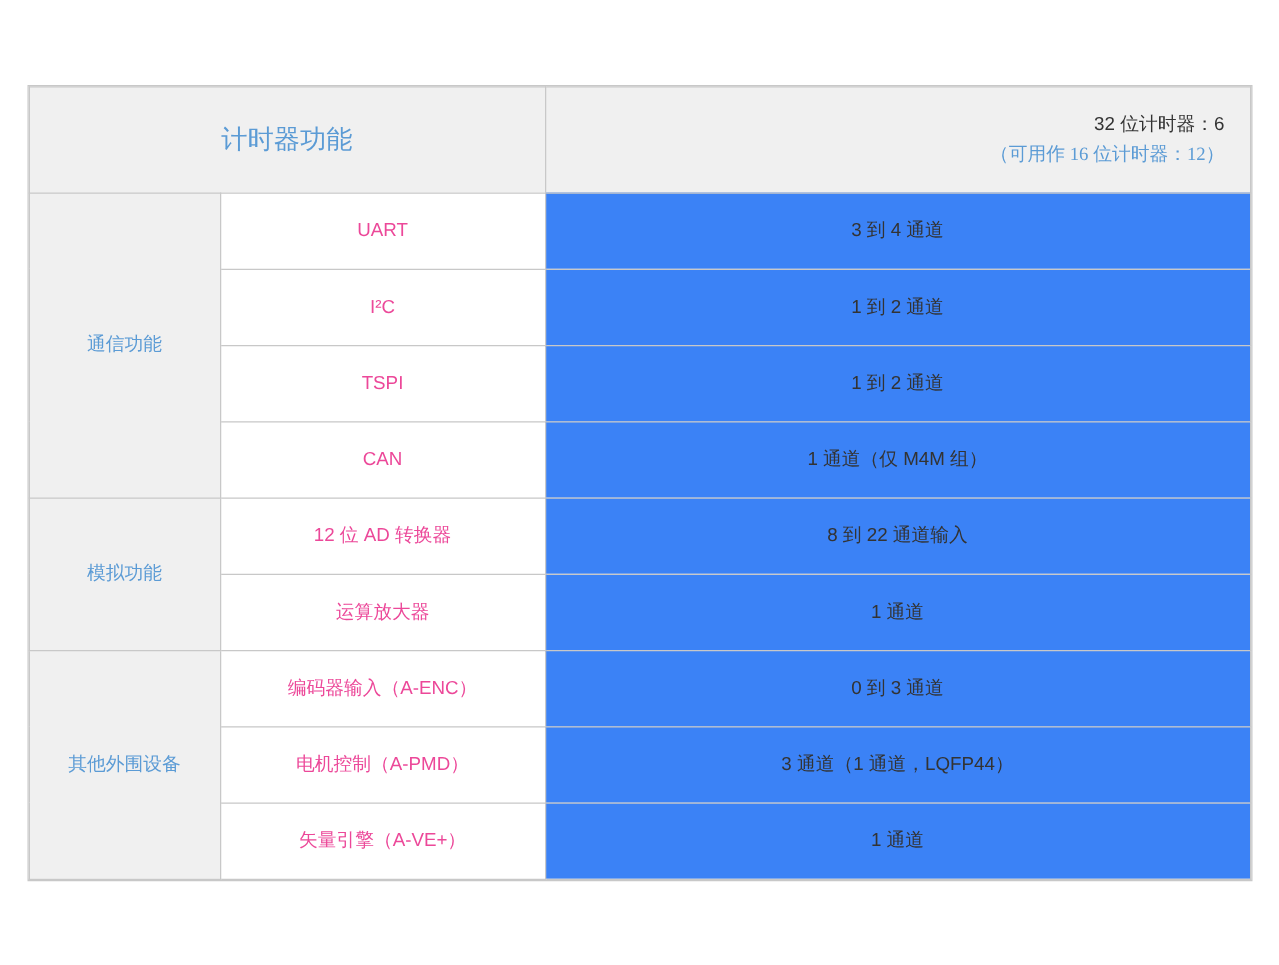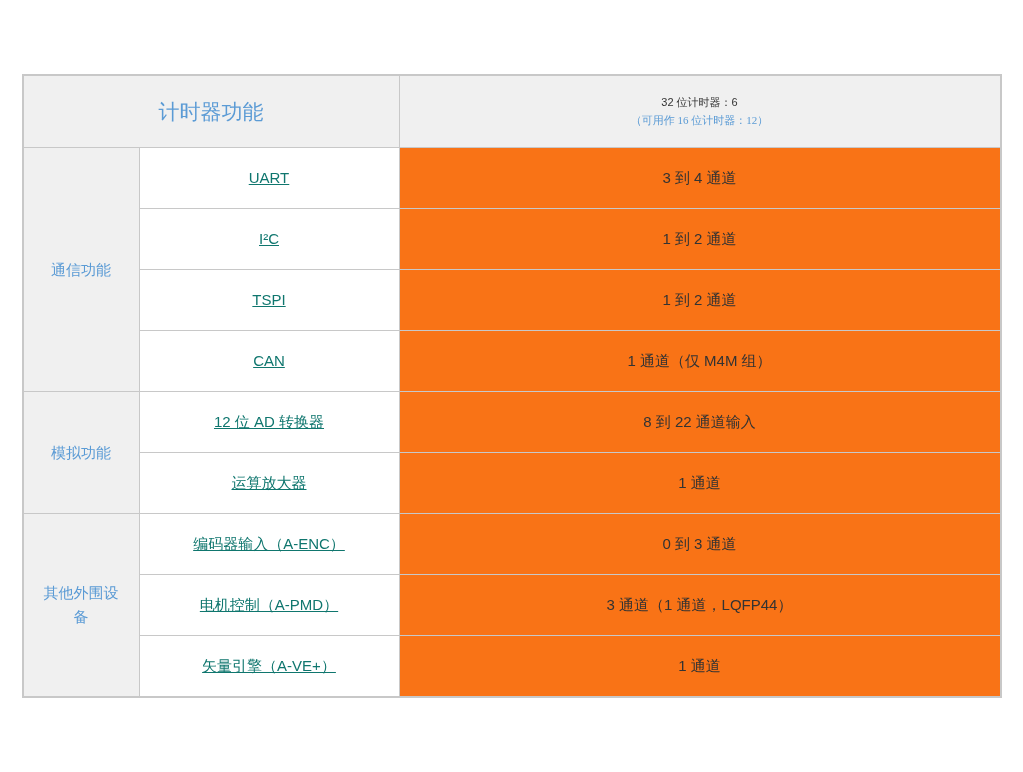--- a/index.html
+++ b/index.html
@@ -36,49 +36,49 @@
       font-size: 15px;
       line-height: 1.6;
     }
 
     .category-cell {
       background-color: #f0f0f0;
       color: #5b9bd5;
       font-size: 15px;
       vertical-align: middle;
       text-align: center;
-      width: 116px;
+      width: 153px;
     }
 
     .feature-cell {
       background-color: #ffffff;
-      color: #0f766e;
+      color: #ec4899;
       width: 260px;
       vertical-align: middle;
-      text-decoration: underline;
     }
 
     .value-cell {
-      background-color: #f97316;
+      background-color: #3b82f6;
       color: #333333;
       vertical-align: middle;
     }
 
     .timer-row td {
       background-color: #f0f0f0;
     }
 
     .timer-label {
       color: #5b9bd5;
       font-size: 21px;
     }
 
     .timer-value {
       color: #333333;
-      font-size: 11px;
+      font-size: 15px;
+      text-align: right;
     }
 
     .timer-value .note {
       color: #5b9bd5;
       font-family: Liberation Serif, serif;
     }
   </style>
 </head>
 <body>
 

